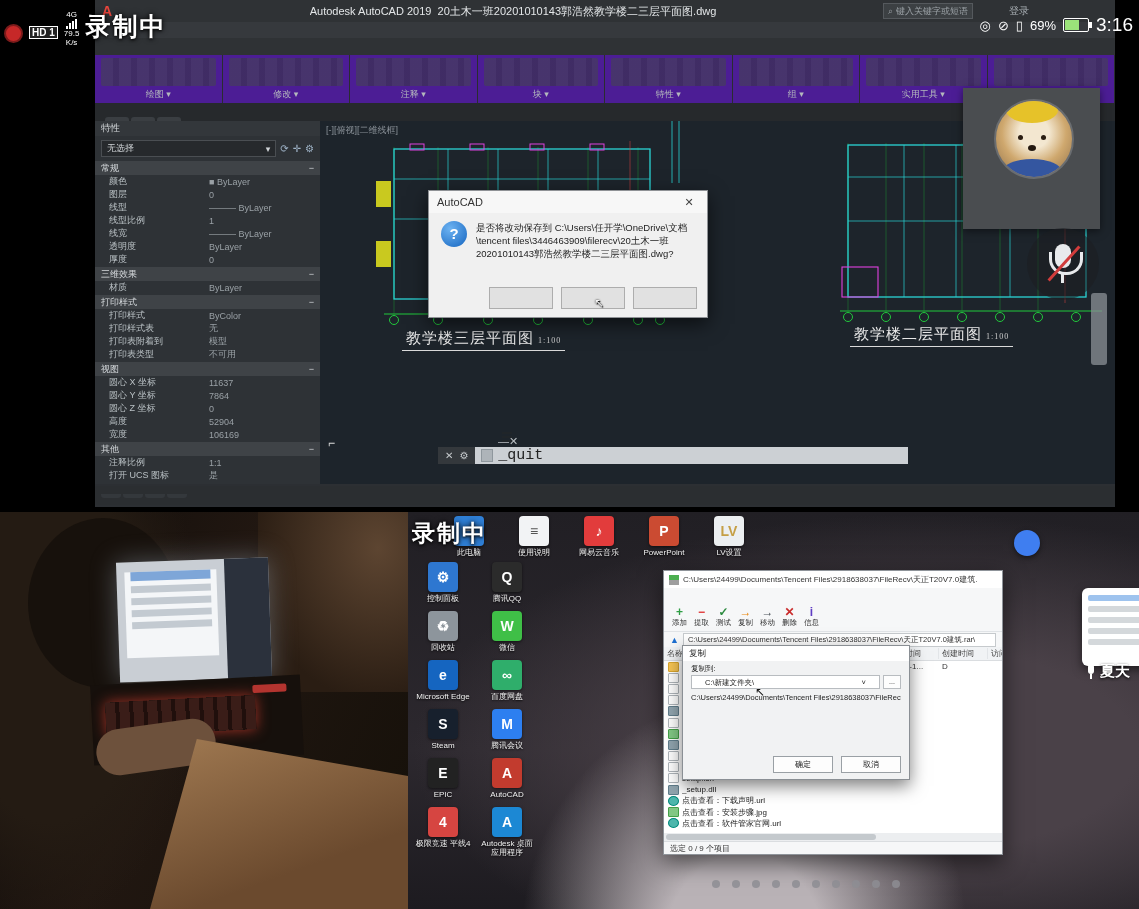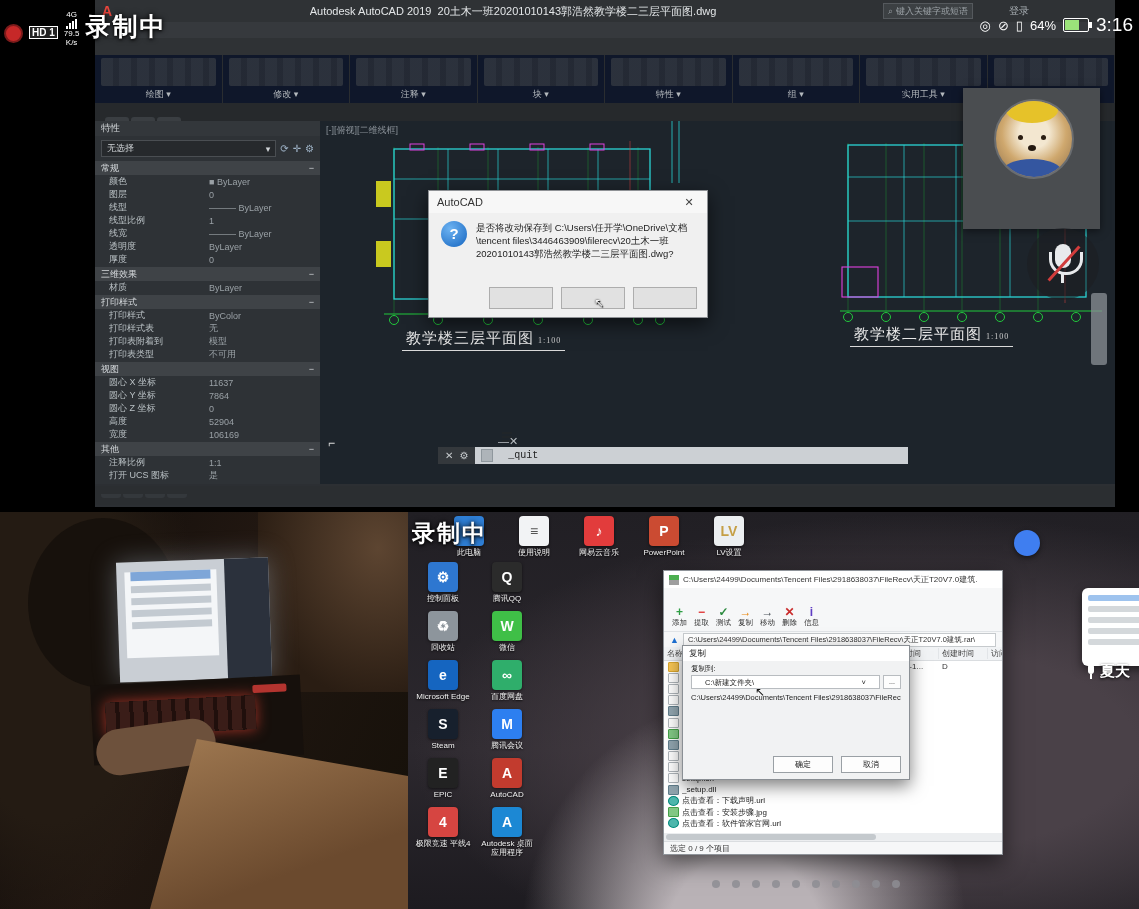--- a/index.html
+++ b/index.html
@@ -28,21 +28,21 @@
   .qat span{color:#9aa0a5;font-size:10px;margin:0 2px;}
   .t-title{margin:0 auto;white-space:nowrap;overflow:hidden;font-size:11px;color:#e3e6e8;}
   .t-search{display:flex;align-items:center;background:#3c4043;border:1px solid #55595d;height:14px;
             font-size:9px;color:#9aa0a5;padding:0 4px;gap:3px;white-space:nowrap;}
   .t-ico{color:#aab0b5;font-size:10px;margin-left:28px;}
   .winbtns span{display:inline-block;width:18px;text-align:center;color:#c2c7cb;font-size:10px;}
   #acad-menu{position:absolute;left:0;top:22px;right:0;height:16px;background:#36393d;display:flex;align-items:center;
              gap:13px;padding-left:88px;font-size:9.5px;color:#c6cacd;}
   #acad-rtabs{position:absolute;left:0;top:38px;right:0;height:17px;background:#2f3235;display:flex;align-items:flex-end;
               gap:14px;padding-left:46px;font-size:9.5px;color:#b9bec2;}
-  #acad-ribbon{position:absolute;left:0;top:55px;right:0;height:48px;background:#0f172a;display:flex;}
+  #acad-ribbon{position:absolute;left:0;top:55px;right:0;height:48px;background:#4c1d95;display:flex;}
   .rpanel{border-right:1px solid #2a2d30;display:flex;flex-direction:column;justify-content:flex-end;flex:1;}
   .rp-icons{flex:1;margin:3px 6px 1px 6px;background:repeating-linear-gradient(90deg,#43474b 0 12px,#36393d 12px 18px);
             opacity:.55;border-radius:2px;}
   .rp-label{font-size:9px;color:#b4b9bd;text-align:center;padding:1px 0 2px;}
   #acad-ftabs{position:absolute;left:0;top:103px;right:0;height:18px;background:#26292c;display:flex;align-items:flex-end;
               gap:2px;padding-left:10px;font-size:9.5px;}
   .ftab{background:#3a3e42;color:#b9bec2;padding:2px 12px;border-radius:3px 3px 0 0;}
   
   #props{position:absolute;left:0;top:121px;width:225px;height:363px;background:#2e3236;border-right:1px solid #1e2124;
          font-size:9px;color:#b9c0c4;overflow:hidden;}
@@ -64,21 +64,21 @@
   .plan-scale{font-size:8px;color:#cfcfcf;margin-left:4px;}
   .navbar-strip{position:absolute;right:8px;top:172px;width:16px;height:72px;background:#8b9097;opacity:.75;border-radius:3px;}
   .ucs{position:absolute;left:8px;bottom:34px;color:#d8d8d8;font-size:12px;}
   .crosshair{position:absolute;left:178px;bottom:36px;color:#b9bec2;font-size:11px;}
   
   #cmd-hist{position:absolute;left:182px;bottom:42px;display:flex;flex-direction:column;gap:2px;align-items:flex-start;}
   #cmd-hist div{background:rgba(33,37,41,.88);color:#cfd4d8;font-size:10px;padding:1px 5px;
                 font-family:"Liberation Mono",monospace;}
   #cmd-bar{position:absolute;left:118px;bottom:20px;width:470px;height:17px;display:flex;z-index:20;}
   #cmd-bar .cbtns{background:#34383c;color:#c6cacd;display:flex;align-items:center;gap:6px;padding:0 7px;font-size:10px;}
-  #cmd-input{flex:1;background:#ccd0d4;color:#222;font-size:10px;display:flex;align-items:center;gap:15px;
+  #cmd-input{flex:1;background:#ccd0d4;color:#222;font-size:15px;display:flex;align-items:center;gap:5px;
              padding:0 6px;font-family:"Liberation Mono",monospace;}
   #cmd-input .chip{width:10px;height:11px;background:#aeb4b9;border:1px solid #8f979d;}
   
   #acad-bottom{position:absolute;left:0;bottom:2px;right:0;height:19px;background:#2b2e31;display:flex;
                align-items:center;font-size:9.5px;}
   .ltabs{display:flex;gap:2px;padding-left:6px;}
   .ltab{background:#34383c;color:#b4b9bd;padding:2px 10px;border-radius:0 0 3px 3px;}
   #sbar{margin-left:auto;display:flex;gap:6px;align-items:center;padding-right:10px;color:#c6cbd0;font-size:9.5px;}
   #sbar span:nth-child(5),#sbar span:nth-child(8){color:#58a6ff;}
   
@@ -236,21 +236,21 @@
       <span>79.5</span>
       <span>K/s</span>
     </div>
     <div class="rec-text">录制中</div>
   </div>
 
   <div class="abs" id="status-right">
     <span>◎</span>
     <span>⊘</span>
     <span>▯</span>
-    <span>64%</span>
+    <span>69%</span>
     <span class="battery">
         <i></i>
       </span>
     <span class="t">3:16</span>
   </div>
 
   <div class="abs" id="acad">
     <div id="acad-title">
       <span class="acad-logo">A</span>
       <span class="qat"><span></span><span></span><span></span><span></span><span></span></span>

